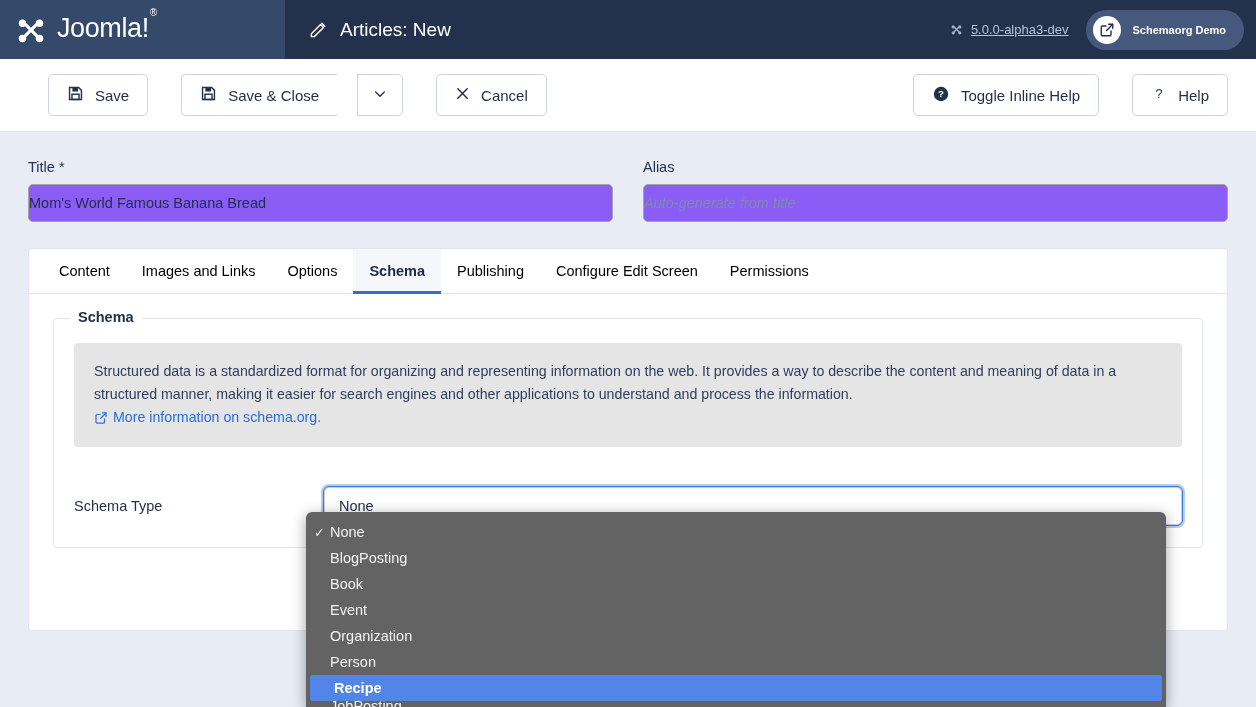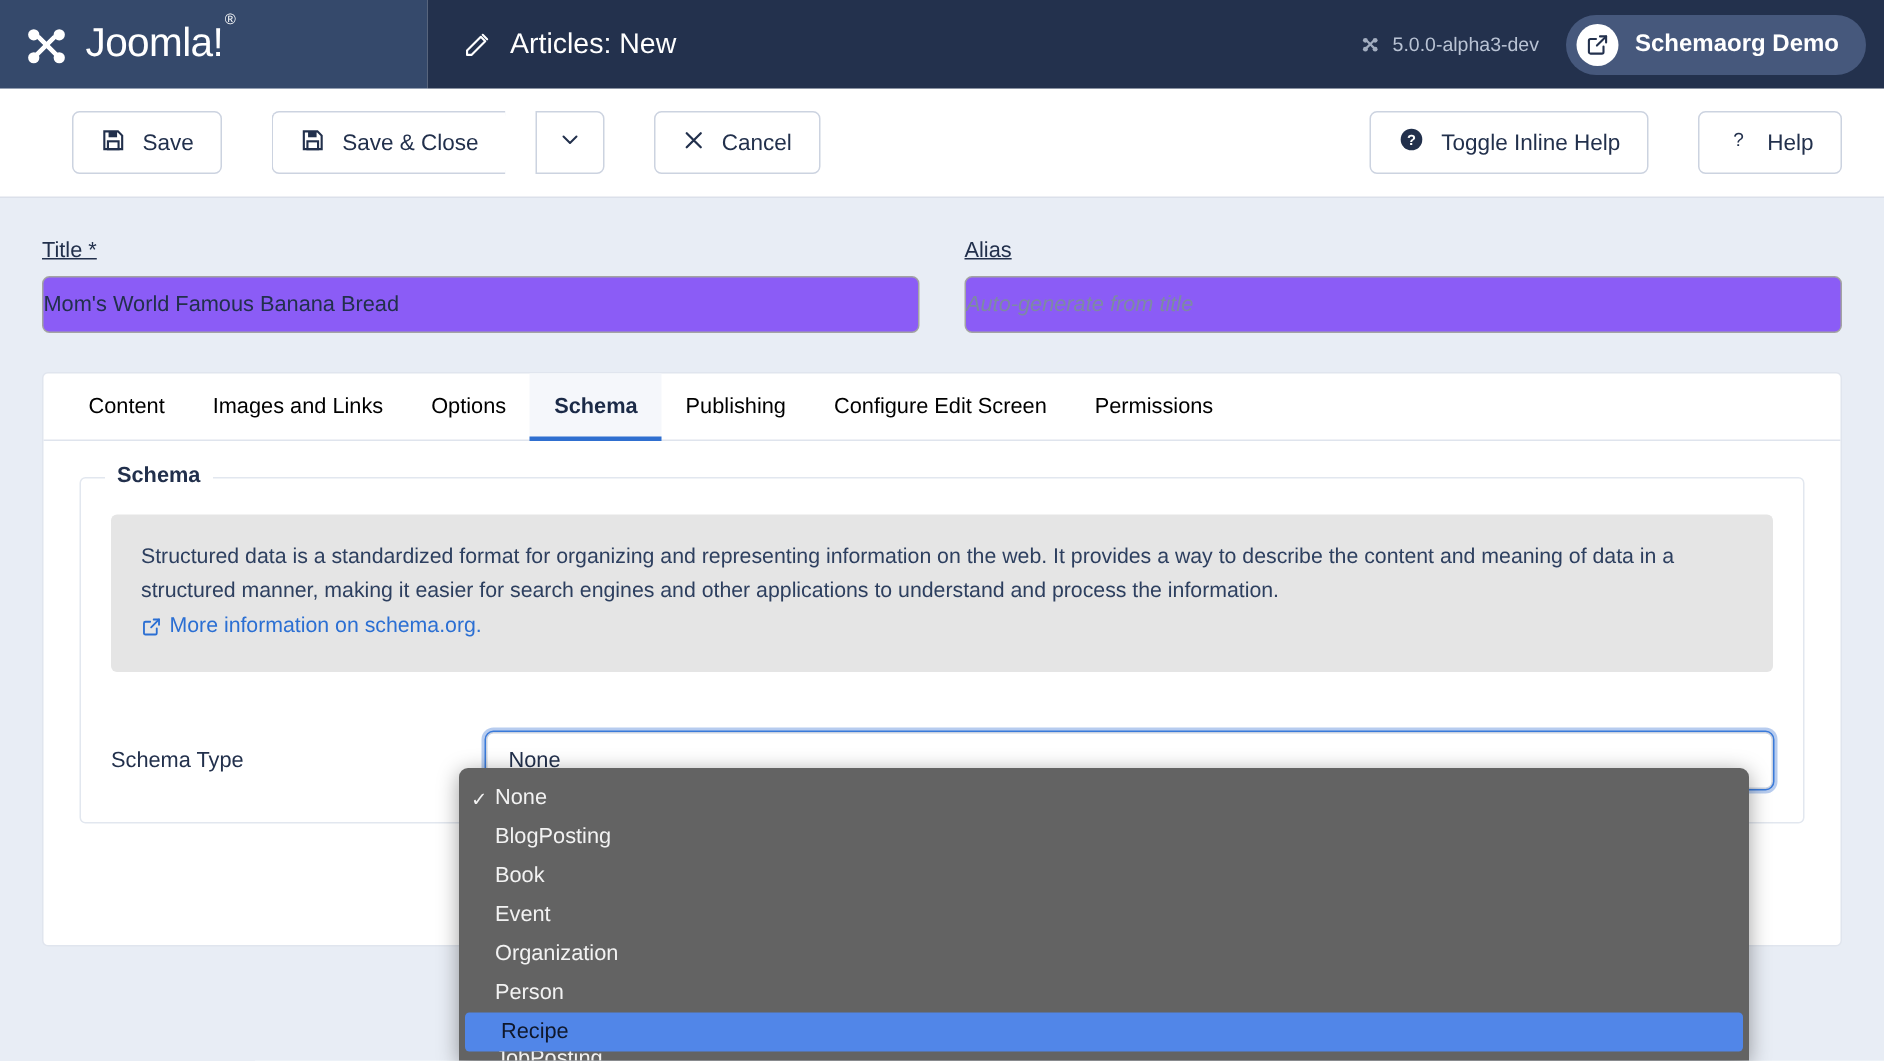--- a/index.html
+++ b/index.html
@@ -29,33 +29,33 @@
     flex: 1; background: #23314d; display: flex;
     align-items: center; justify-content: space-between;
     padding: 0 12px 0 24px;
   }
   .page-title-wrap { display: flex; align-items: center; gap: 12px; }
   .pencil-icon { width: 19px; height: 19px; display: block; }
   .page-title { color: #fff; font-size: 19px; }
   .header-right { display: flex; align-items: center; gap: 18px; }
   .version-info {
     color: #b9c3d4; font-size: 13px; display: flex;
-    align-items: center; gap: 8px;
+    align-items: center; gap: 8px; text-decoration: underline;
   }
   .version-mark { width: 13px; height: 13px; display: block; opacity: .85; }
   .demo-btn {
     display: flex; align-items: center; gap: 11px;
     background: #46587c; border-radius: 20px;
     padding: 6px 18px 6px 7px; cursor: pointer;
   }
   .demo-btn-icon {
     width: 28px; height: 28px; border-radius: 50%;
     background: #fff; display: flex; align-items: center; justify-content: center;
   }
-  .demo-btn-label { color: #fff; font-size: 16px; font-weight: 600; }
+  .demo-btn-label { color: #fff; font-size: 11px; font-weight: 600; }
 
   
   .toolbar {
     height: 73px; background: #fff; border-bottom: 1px solid #dbe0ea;
     display: flex; align-items: center; justify-content: space-between;
     padding: 0 28px;
   }
   .toolbar-group { display: flex; align-items: center; gap: 13px; }
   .tb-btn {
     display: flex; align-items: center; gap: 11px;
@@ -67,21 +67,21 @@
   .tb-split { display: flex; }
   .tb-split .tb-btn:first-child { border-radius: 5px 0 0 5px; border-right: none; }
   .tb-split .tb-caret {
     border-radius: 0 5px 5px 0; width: 46px; padding: 0;
     justify-content: center;
   }
   .icon { display: block; flex: none; }
 
   
   .content { padding: 0 28px; }
-  .fields-row { display: flex; gap: 30px; padding-top: 27px; text-decoration: underline; }
+  .fields-row { display: flex; gap: 30px; padding-top: 27px; }
   .field-col { flex: 1; }
   .field-label {
     font-size: 14.5px; color: #22304c; margin-bottom: 9px; display: block;
   }
   .text-input {
     width: 100%; height: 38px;
     border: 1px solid #a3a3a3; border-radius: 5px;
     background: #8b5cf6; padding: 0 0;
     font-family: "Liberation Sans", sans-serif;
     font-size: 14.5px; color: #22304c; outline: none;
@@ -156,21 +156,21 @@
     padding: 7px 0 0 0; overflow: hidden;
     z-index: 50; height: 195px;
   }
   .dd-item {
     display: flex; align-items: center;
     height: 26px; padding: 0 10px 0 8px;
     color: #f2f2f2; font-size: 14.5px; cursor: pointer;
     white-space: nowrap;
   }
   .dd-check { width: 16px; flex: none; font-size: 13px; color: #f2f2f2; }
-  .dd-item.selected { background: #5186e8; color: #0f172a; border-radius: 3px; margin: 0 4px; }
+  .dd-item.selected { background: #5186e8; color: #ffffff; border-radius: 3px; margin: 0 4px; font-weight: bold; }
   .dd-item.partial { height: 9px; overflow: hidden; align-items: flex-start; }
   .dd-item.partial .dd-label { position: relative; top: -3px; }
 </style>
 </head>
 <body>
 
 <div class="header">
   <div class="header-logo-band">
     <div class="joomla-logo">
       <svg class="joomla-mark" viewBox="0 0 40 40">

